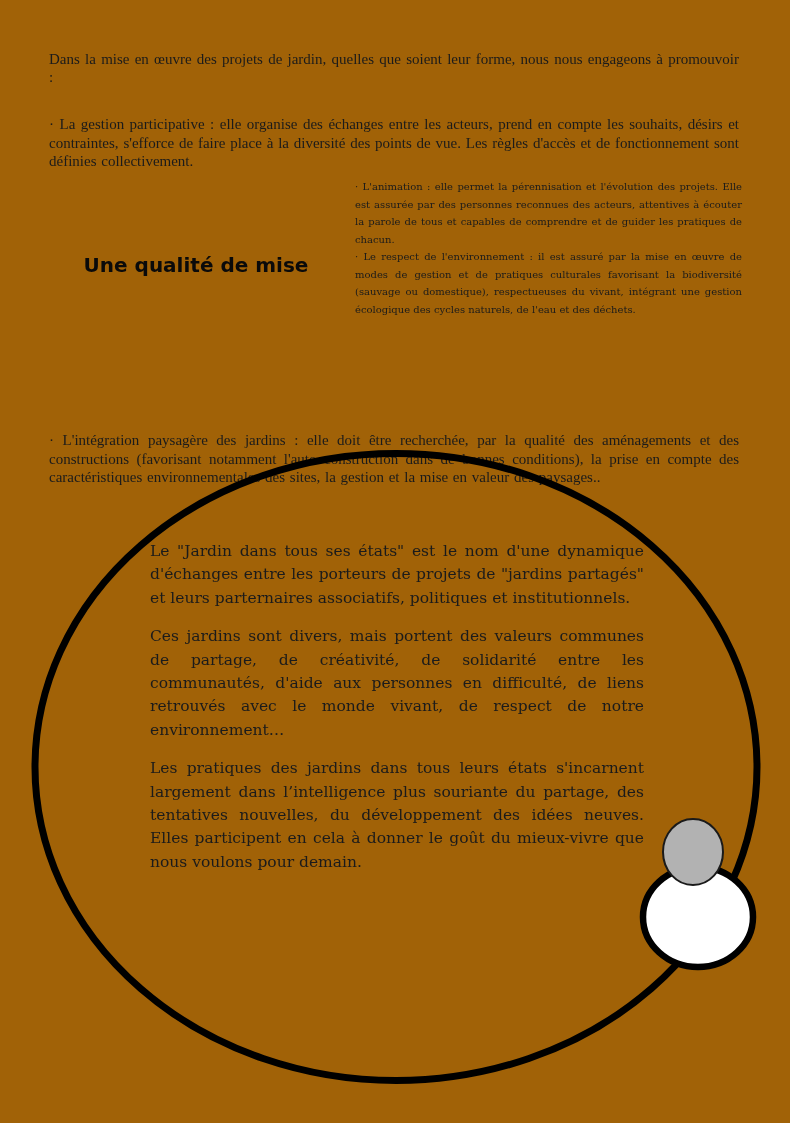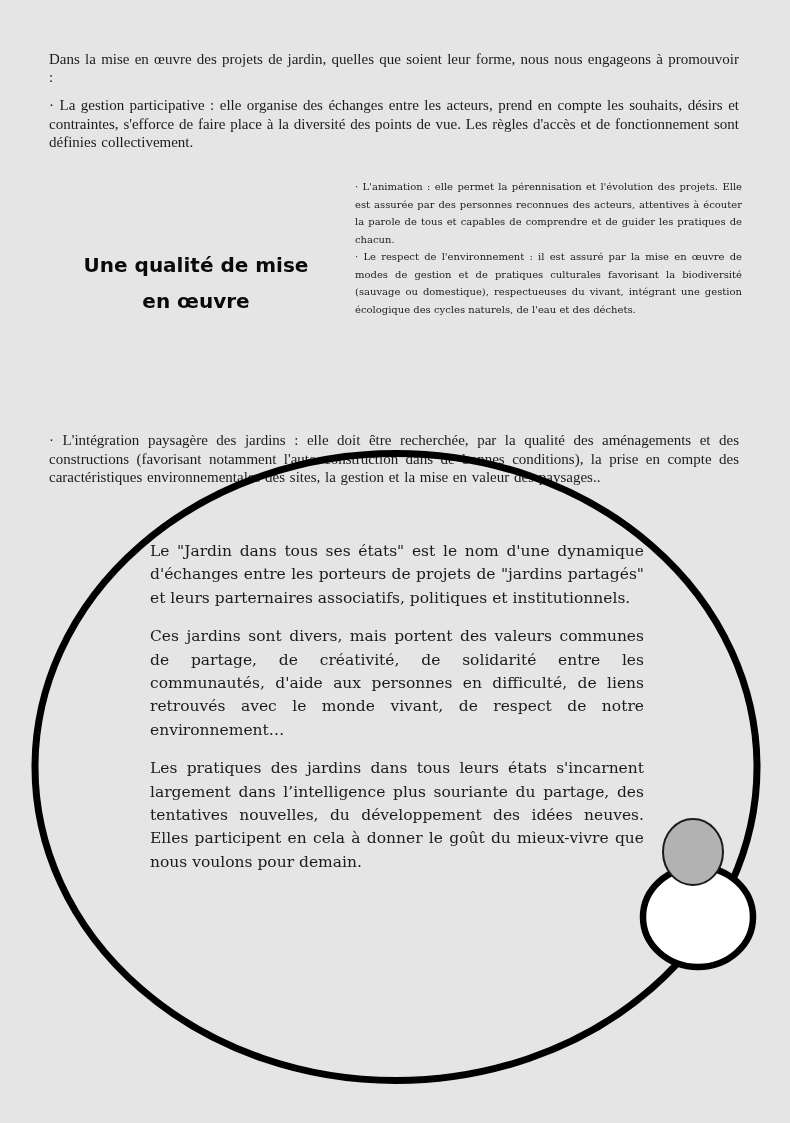--- a/index.html
+++ b/index.html
@@ -1,34 +1,34 @@
 <!DOCTYPE html>
 <html><head>
 <meta charset="utf-8">
 <style>
   * { margin: 0; padding: 0; box-sizing: border-box; }
   html, body { background: #ffffff; }
   .page {
     position: relative;
     width: 790px;
     height: 1123px;
-    background: #e5e5e5;
+    background: #a16207;
     color: #1b1b1b;
     font-family: "Liberation Serif", serif;
     overflow: hidden;
   }
   .blk { position: absolute; text-align: justify; }
 
   .intro {
     left: 49px; top: 50px; width: 690px;
     font-size: 15px; line-height: 18px;
     word-spacing: 1px;
   }
   .bullet-gestion {
-    left: 49px; top: 96px; width: 690px;
+    left: 49px; top: 115px; width: 690px;
     font-size: 15px; line-height: 18.5px;
     word-spacing: 1px;
   }
   .heading {
     left: 45px; top: 247px; width: 302px;
     text-align: center;
     font-family: "DejaVu Sans", sans-serif;
     font-weight: bold;
     font-size: 20px; line-height: 36px;
     color: #0a0a0a;
@@ -62,21 +62,20 @@
 <body>
 
 <div class="page">
 
   <div class="blk intro">Dans la mise en œuvre des projets de jardin, quelles que soient leur forme, nous nous engageons à promouvoir :</div>
 
   <div class="blk bullet-gestion">·  La gestion participative : elle organise des échanges entre les acteurs, prend en compte les souhaits, désirs et contraintes, s'efforce de faire place à la diversité des points de vue. Les règles d'accès et de fonctionnement sont définies collectivement.</div>
 
   <div class="blk heading">
     <div>Une qualité de mise</div>
-    <div>en œuvre</div>
   </div>
 
   <div class="blk col-right">
     <p>·  L'animation : elle permet la pérennisation et l'évolution des projets. Elle est assurée par des personnes reconnues des acteurs, attentives à écouter la parole de tous et capables de comprendre et de guider les pratiques de chacun.</p>
     <p>·  Le respect de l'environnement : il est assuré par la mise en œuvre de modes de gestion et de pratiques culturales favorisant la biodiversité (sauvage ou domestique), respectueuses du vivant, intégrant une gestion écologique des cycles naturels, de l'eau et des déchets.</p>
   </div>
 
   <div class="blk bullet-integration">·  L'intégration paysagère des jardins : elle doit être recherchée, par la qualité des aménagements et des constructions (favorisant notamment l'auto construction dans de bonnes conditions), la prise en compte des caractéristiques environnementales des sites, la gestion et la mise en valeur des paysages..</div>
 
   <svg class="decor" viewBox="0 0 790 1123">

